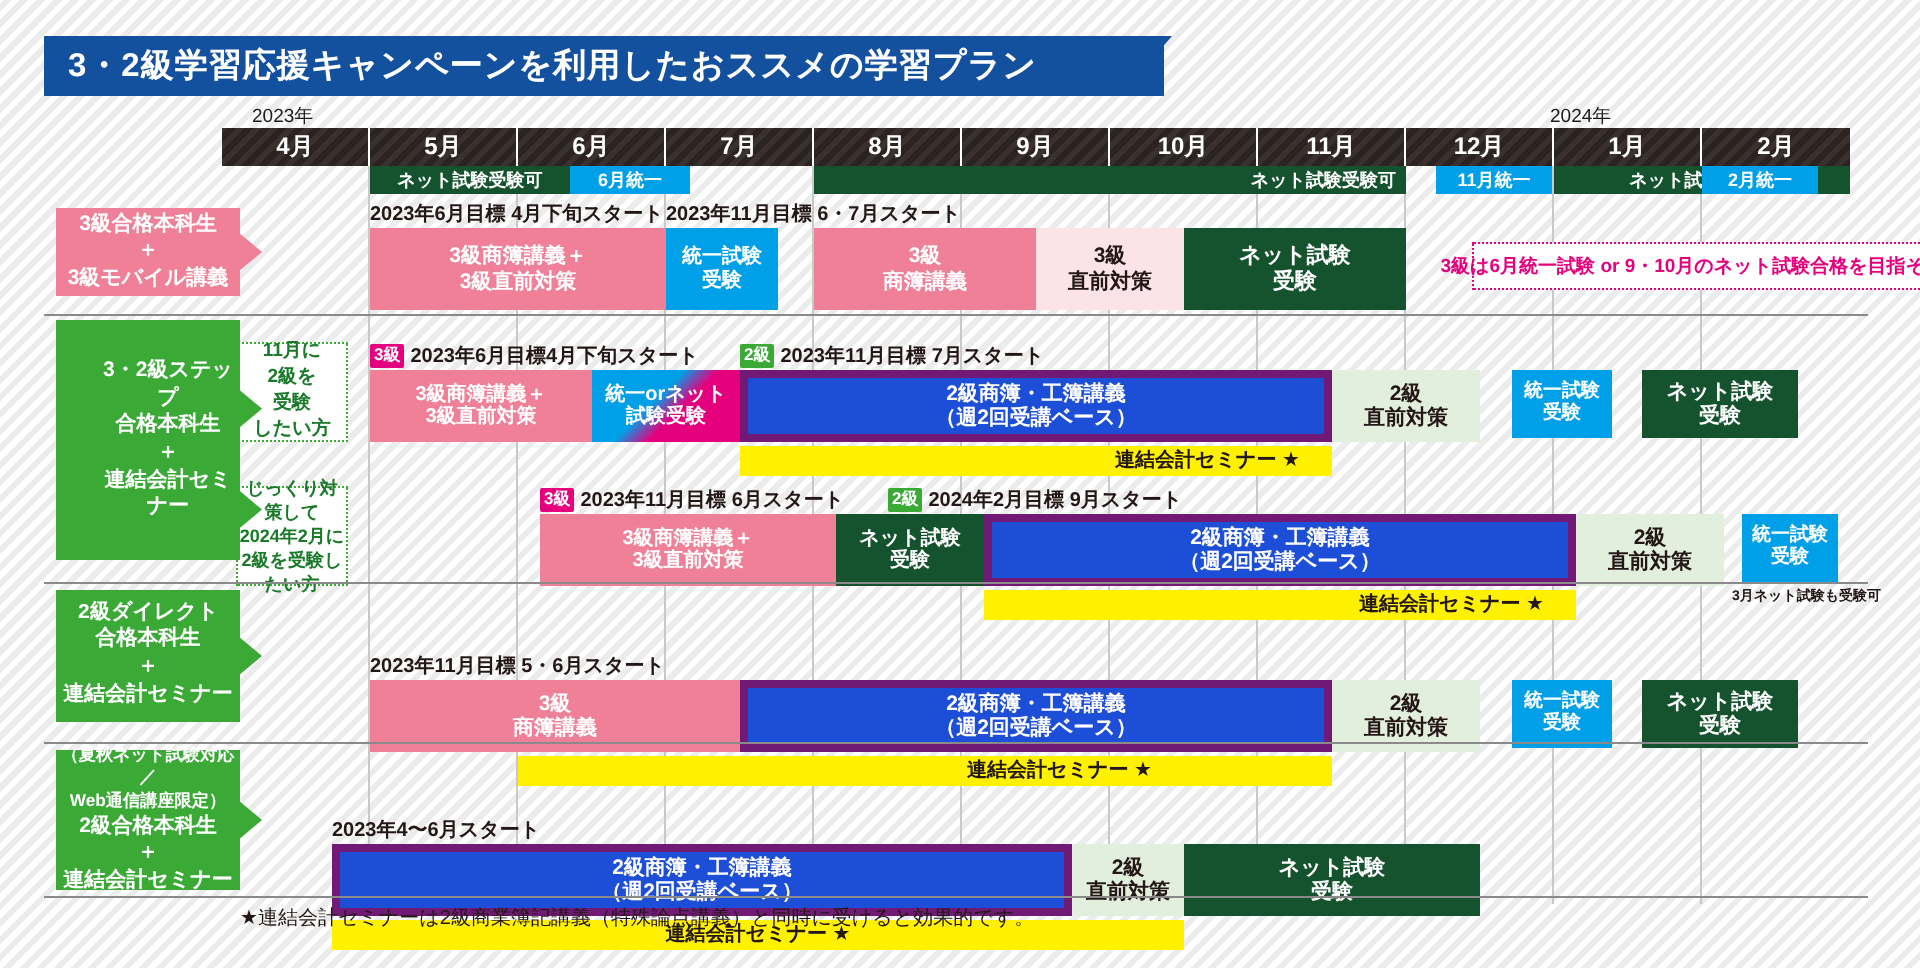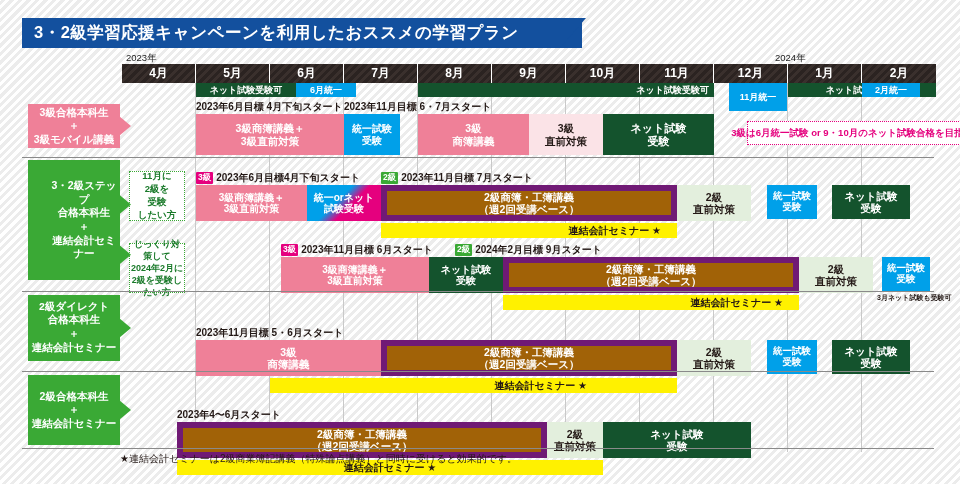--- a/index.html
+++ b/index.html
@@ -22,21 +22,21 @@
   }
   .title-arrow2{
     position:absolute; left:560px; top:18px; width:26px; height:30px;
     background:#13509e;
     clip-path:polygon(0 0,0 100%,100% 0);
   }
 
   
   .chart{ position:absolute; left:0; top:52px; width:960px; height:400px; }
 
-  .grid-wrap{ position:absolute; left:122px; top:0; width:812px; height:400px; }
+  .grid-wrap{ position:absolute; left:111px; top:0; width:812px; height:400px; }
 
   
   .yearlabel{ position:absolute; font-size:9.5px; color:#1a1a1a; font-weight:normal; }
   .months{ position:absolute; left:0; top:12px; height:19px; width:812px; display:flex; }
   .mcell{
     flex:0 0 74px; height:19px;
     background:
       repeating-linear-gradient(-45deg,#2b2321 0 3px,#3a302d 3px 6px);
     color:#fff; font-weight:bold; font-size:12px;
     display:flex; align-items:center; justify-content:center;
@@ -55,21 +55,21 @@
   .bar{
     position:absolute; display:flex; align-items:center; justify-content:center;
     text-align:center; font-weight:bold; line-height:1.15; overflow:hidden;
   }
   .bar span{ display:block; }
 
   .pink    { background:#14532d; color:#fff; }
   .pinklt  { background:#ef8098; color:#fff; }
   .pinkpale{ background:#fbe3e7; color:#231815; }
   .blue    { background:#00a0e9; color:#fff; }
-  .green   { background:#a16207; color:#fff; border:6px solid #701a75;}
+  .green   { background:#1d4ed8; color:#fff; border:4px solid #701a75;}
   .greenpale{ background:#e3efdd; color:#231815; }
   .yellow  { background:#fff100; color:#231815; }
   .grad    { background:linear-gradient(135deg,#00a0e9 0%,#00a0e9 42%,#e5007e 58%,#e5007e 100%); color:#fff; }
 
   .startlbl{
     position:absolute; font-size:10px; font-weight:bold; color:#231815;
     white-space:nowrap; display:flex; align-items:center; gap:3px;
   }
   .tag{
     display:inline-block; color:#fff; font-size:8.5px; font-weight:bold;
@@ -154,21 +154,21 @@
         <i></i>
         <i></i>
         <i></i>
     </div>
 
     <div class="rowsbox">
 
       <div class="bar pink" style="left:74px;  top:0;  width:100px; height:14px; font-size:9px;">ネット試験受験可</div>
       <div class="bar blue" style="left:174px; top:0;  width:60px;  height:14px; font-size:9px;">6月統一</div>
       <div class="bar pink" style="left:296px; top:0;  width:296px; height:14px; font-size:9px; justify-content:flex-end; padding-right:5px;">ネット試験受験可</div>
-      <div class="bar blue" style="left:607px; top:0;  width:58px;  height:28px; font-size:9px;">11月統一</div>
+      <div class="bar blue" style="left:607px; top:0;  width:58px;  height:14px; font-size:9px;">11月統一</div>
       <div class="bar pink" style="left:666px; top:0;  width:148px; height:14px; font-size:9px;">ネット試験受験可</div>
       <div class="bar blue" style="left:740px; top:0;  width:58px;  height:14px; font-size:9px;">2月統一</div>
 
       <div class="startlbl" style="left:74px; top:17px;">2023年6月目標 4月下旬スタート</div>
       <div class="startlbl" style="left:222px; top:17px;">2023年11月目標 6・7月スタート</div>
 
       <div class="bar pinklt" style="left:74px; top:31px; width:148px; height:41px; font-size:10.5px;">
         <span style="white-space:pre-line;">3級商簿講義＋
 3級直前対策</span>
       </div>
@@ -332,20 +332,22 @@
 
   <div class="cat greenc" style="top:243px; width:92px; height:66px;">
     <span style="white-space:pre-line;font-family:Liberation Mono, monospace;">2級ダイレクト
 合格本科生
 ＋
 連結会計セミナー</span>
     <i class="arrow"></i>
   </div>
 
   <div class="cat greenc" style="top:323px; width:92px; height:70px; flex-direction:column; gap:1px;">
+    <span class="small" style="white-space:pre-line;">（夏秋ネット試験対応／
+Web通信講座限定）</span>
     <span style="white-space:pre-line;">2級合格本科生
 ＋
 連結会計セミナー</span>
     <i class="arrow"></i>
   </div>
 
   <div class="hsep" style="top:105px;"></div>
   <div class="hsep" style="top:239px;"></div>
   <div class="hsep" style="top:319px;"></div>
   <div class="hsep" style="top:396px;"></div>

